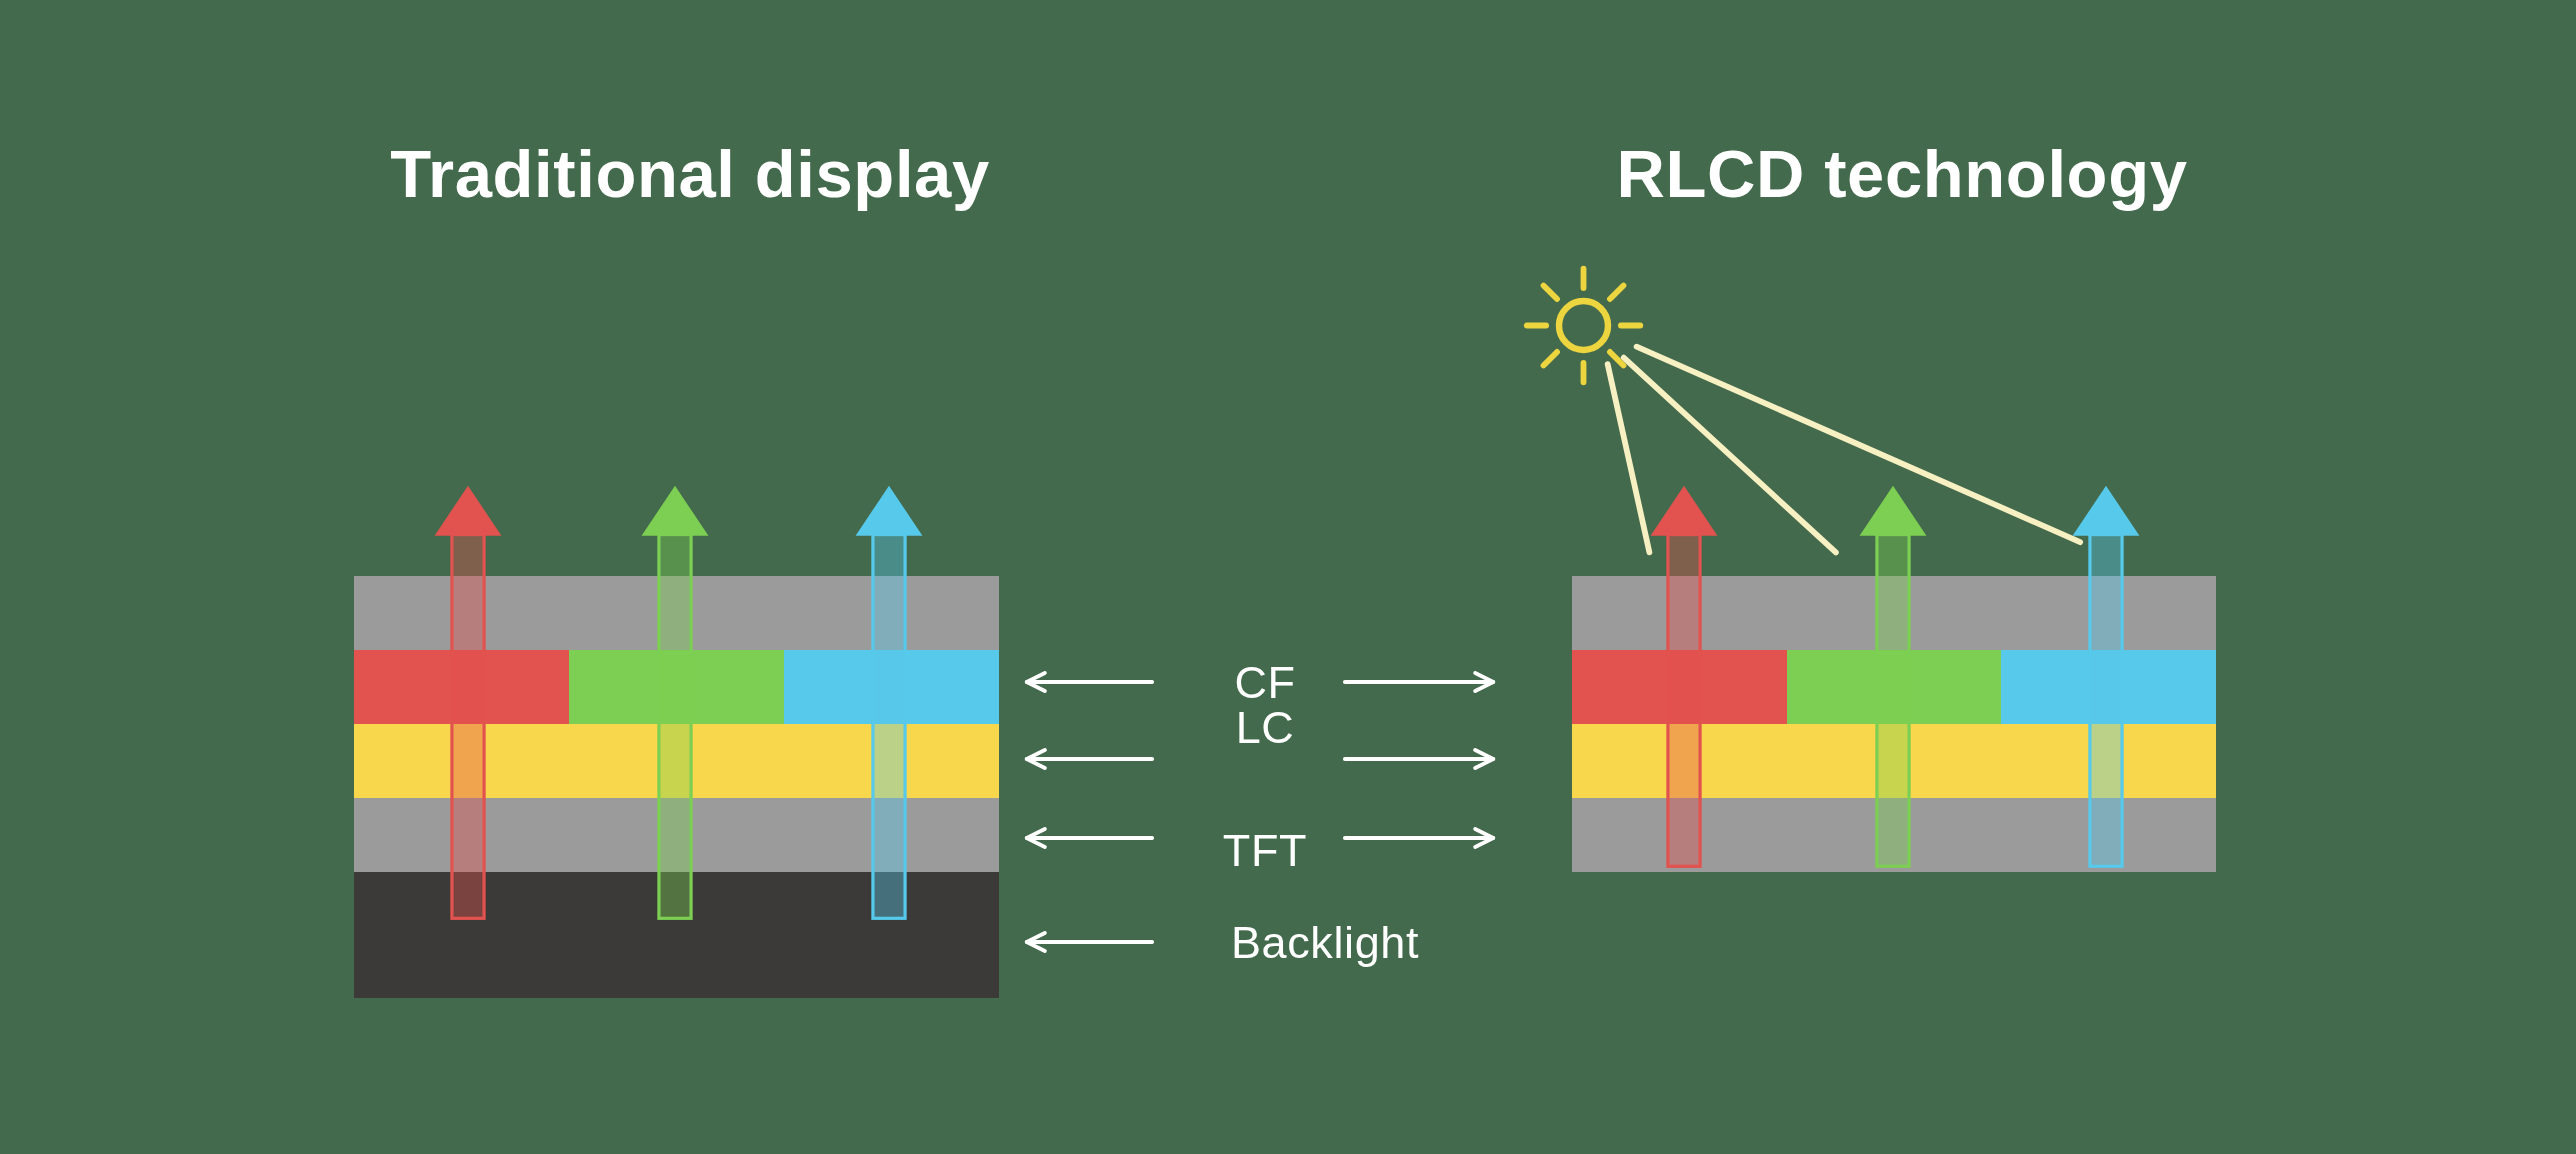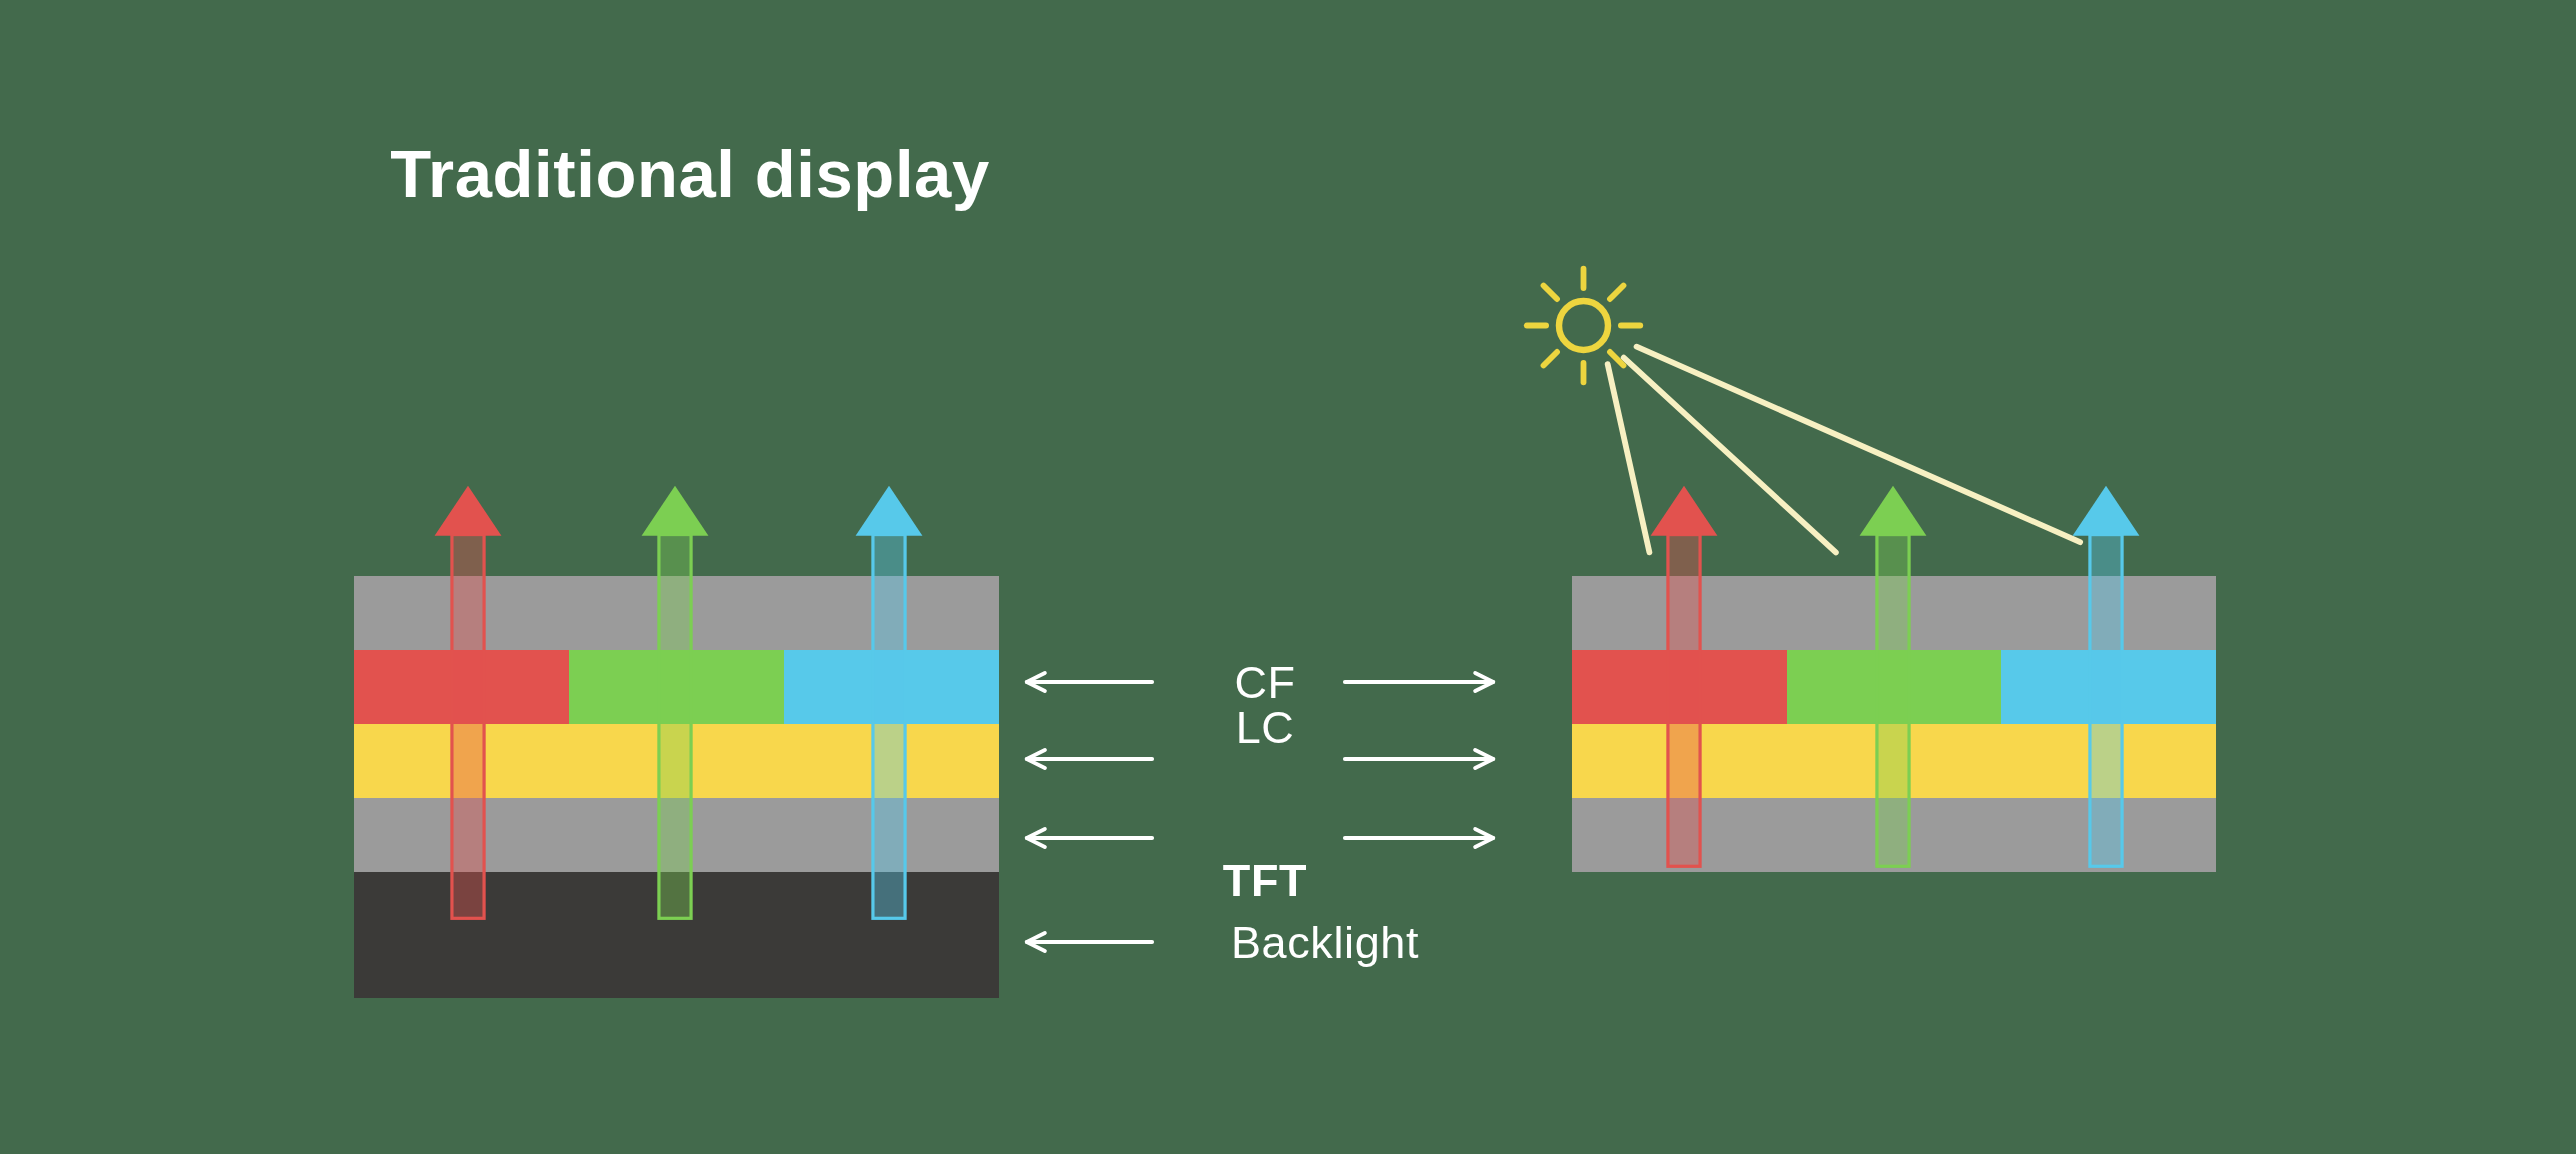--- a/index.html
+++ b/index.html
@@ -81,20 +81,21 @@
     stroke-width: 9;
     stroke-linecap: round;
   }
 </style>
 </head>
 <body>
 
 <div class="canvas">
 
   <div class="title title-left">Traditional display</div>
+  <div class="title title-right">RLCD technology</div>
 
   <svg class="abs beams" style="left:1546px; top:303px;" width="644" height="270" viewBox="0 0 1000 420">
     <line x1="95" y1="95" x2="160" y2="388"></line>
     <line x1="120" y1="85" x2="450" y2="388"></line>
     <line x1="140" y1="68" x2="830" y2="372"></line>
   </svg>
 
   <svg class="abs sun" style="left:1519px; top:261px;" width="129" height="129" viewBox="0 0 200 200">
     <circle cx="100" cy="100" r="38"></circle>
     <line x1="158" y1="100" x2="188" y2="100"></line>
@@ -173,21 +174,21 @@
   <div class="anno-label" style="left:1265px; top:727px;">LC</div>
   <svg class="abs h-arrow" style="left:1341px; top:746px;" width="160" height="26" viewBox="0 0 248 40">
     <line x1="6" y1="20" x2="236" y2="20"></line>
     <polyline points="208,6 236,20 208,34"></polyline>
   </svg>
 
   <svg class="abs h-arrow" style="left:1019px; top:825px;" width="137" height="26" viewBox="0 0 212 40">
     <line x1="206" y1="20" x2="12" y2="20"></line>
     <polyline points="40,6 12,20 40,34"></polyline>
   </svg>
-  <div class="anno-label" style="left:1265px; top:880px;font-weight:bold;">TFT</div>
+  <div class="anno-label" style="left:1265px; top:850px;">TFT</div>
   <svg class="abs h-arrow" style="left:1341px; top:825px;" width="160" height="26" viewBox="0 0 248 40">
     <line x1="6" y1="20" x2="236" y2="20"></line>
     <polyline points="208,6 236,20 208,34"></polyline>
   </svg>
 
   <svg class="abs h-arrow" style="left:1019px; top:929px;" width="137" height="26" viewBox="0 0 212 40">
     <line x1="206" y1="20" x2="12" y2="20"></line>
     <polyline points="40,6 12,20 40,34"></polyline>
   </svg>
   <div class="anno-label" style="left:1325px; top:942px;">Backlight</div>

